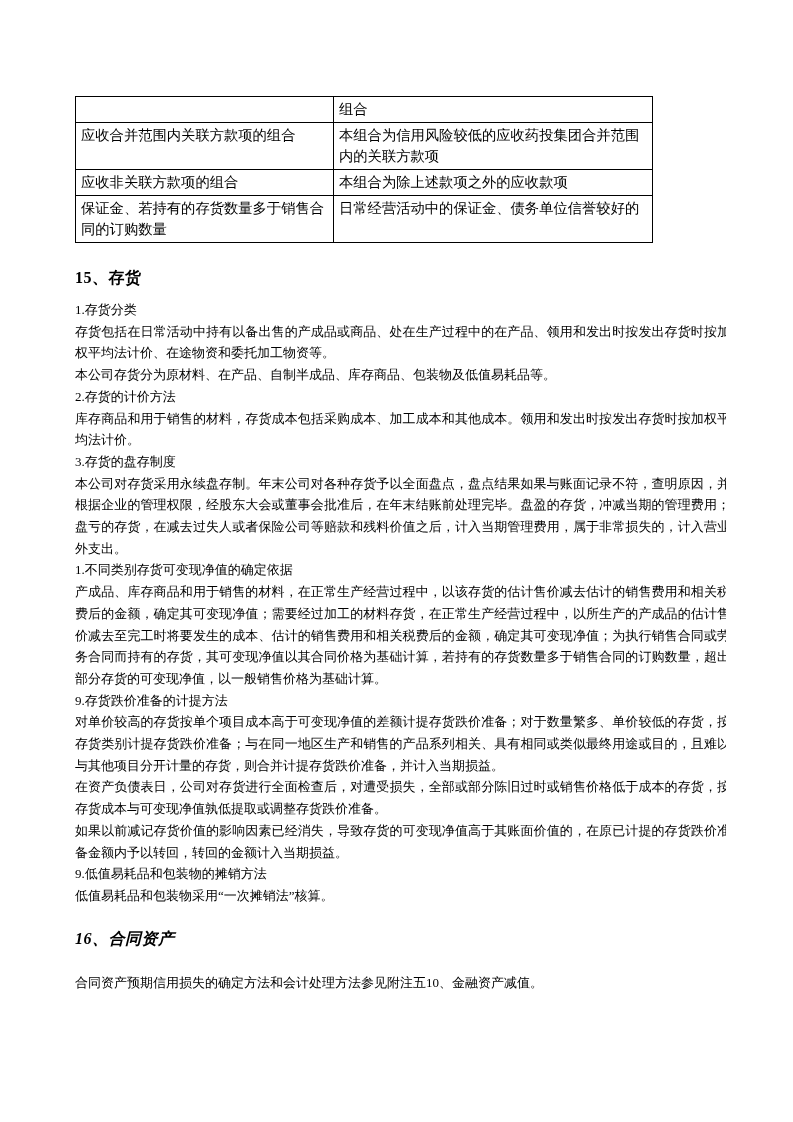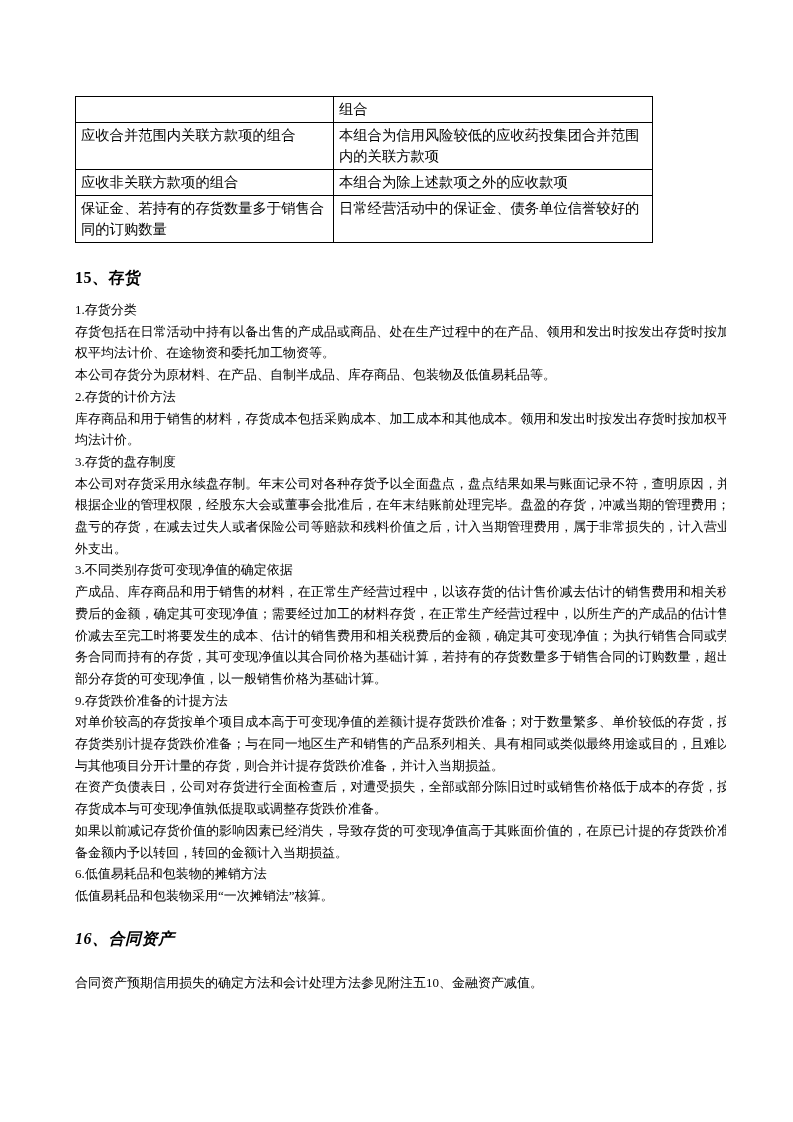--- a/index.html
+++ b/index.html
@@ -84,27 +84,27 @@
     <h2 class="sec-heading">15、存货</h2>
 
     <div class="sec-body">
         <p class="blk-sub">1.存货分类</p>
         <p class="blk-p">存货包括在日常活动中持有以备出售的产成品或商品、处在生产过程中的在产品、领用和发出时按发出存货时按加权平均法计价、在途物资和委托加工物资等。</p>
         <p class="blk-p">本公司存货分为原材料、在产品、自制半成品、库存商品、包装物及低值易耗品等。</p>
         <p class="blk-sub">2.存货的计价方法</p>
         <p class="blk-p">库存商品和用于销售的材料，存货成本包括采购成本、加工成本和其他成本。领用和发出时按发出存货时按加权平均法计价。</p>
         <p class="blk-sub">3.存货的盘存制度</p>
         <p class="blk-p">本公司对存货采用永续盘存制。年末公司对各种存货予以全面盘点，盘点结果如果与账面记录不符，查明原因，并根据企业的管理权限，经股东大会或董事会批准后，在年末结账前处理完毕。盘盈的存货，冲减当期的管理费用；盘亏的存货，在减去过失人或者保险公司等赔款和残料价值之后，计入当期管理费用，属于非常损失的，计入营业外支出。</p>
-        <p class="blk-sub">3.不同类别存货可变现净值的确定依据</p>
+        <p class="blk-sub">1.不同类别存货可变现净值的确定依据</p>
         <p class="blk-p">产成品、库存商品和用于销售的材料，在正常生产经营过程中，以该存货的估计售价减去估计的销售费用和相关税费后的金额，确定其可变现净值；需要经过加工的材料存货，在正常生产经营过程中，以所生产的产成品的估计售价减去至完工时将要发生的成本、估计的销售费用和相关税费后的金额，确定其可变现净值；为执行销售合同或劳务合同而持有的存货，其可变现净值以其合同价格为基础计算，若持有的存货数量多于销售合同的订购数量，超出部分存货的可变现净值，以一般销售价格为基础计算。</p>
         <p class="blk-sub">9.存货跌价准备的计提方法</p>
         <p class="blk-p">对单价较高的存货按单个项目成本高于可变现净值的差额计提存货跌价准备；对于数量繁多、单价较低的存货，按存货类别计提存货跌价准备；与在同一地区生产和销售的产品系列相关、具有相同或类似最终用途或目的，且难以与其他项目分开计量的存货，则合并计提存货跌价准备，并计入当期损益。</p>
         <p class="blk-p">在资产负债表日，公司对存货进行全面检查后，对遭受损失，全部或部分陈旧过时或销售价格低于成本的存货，按存货成本与可变现净值孰低提取或调整存货跌价准备。</p>
         <p class="blk-p">如果以前减记存货价值的影响因素已经消失，导致存货的可变现净值高于其账面价值的，在原已计提的存货跌价准备金额内予以转回，转回的金额计入当期损益。</p>
-        <p class="blk-sub">6.低值易耗品和包装物的摊销方法</p>
+        <p class="blk-sub">9.低值易耗品和包装物的摊销方法</p>
         <p class="blk-p">低值易耗品和包装物采用“一次摊销法”核算。</p>
       </div>
 
     <h2 class="sec-heading second">16、合同资产</h2>
 
     <div class="sec-body">
         <p class="blk-p">合同资产预期信用损失的确定方法和会计处理方法参见附注五10、金融资产减值。</p>
       </div>
 
   </div>

